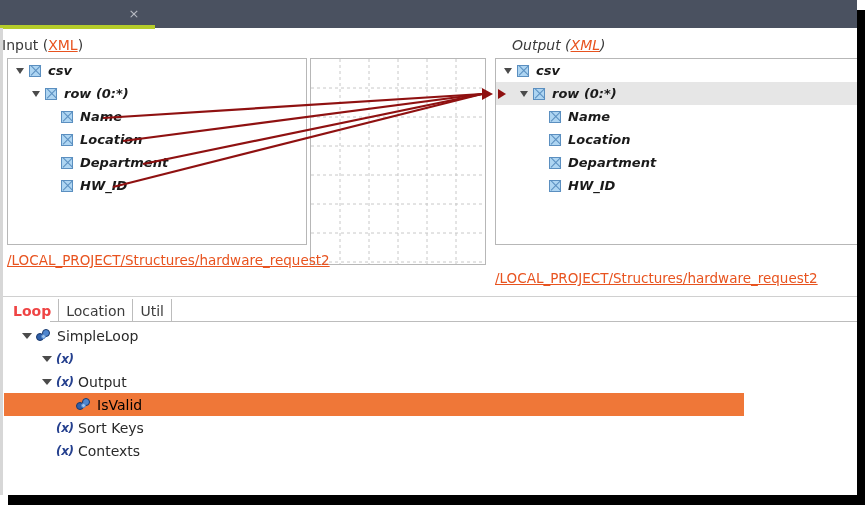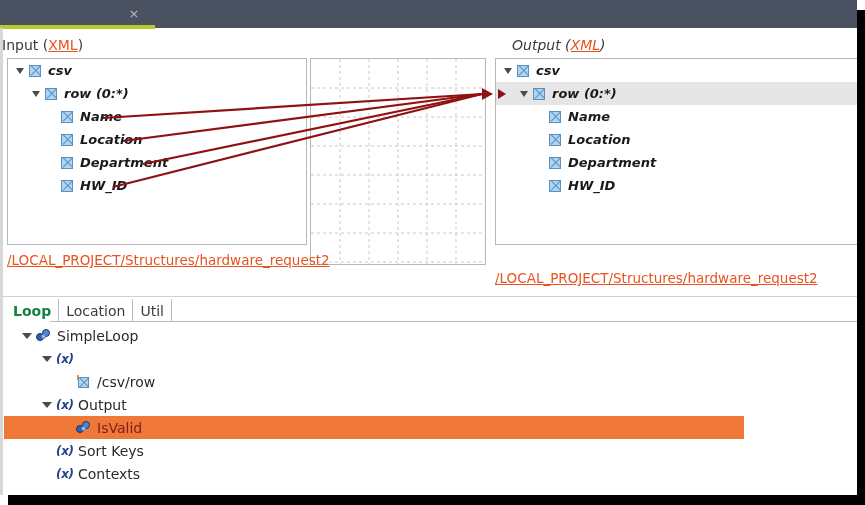--- a/index.html
+++ b/index.html
@@ -233,21 +233,21 @@
     color: #3c3c3c;
     display: flex; align-items: center;
     border-right: 1px solid #bcbcbc;
     background: #ffffff;
     cursor: pointer;
     white-space: nowrap;
   }
   .ws-tab:first-child {
     border-left: none;
     font-weight: bold;
-    color: #15803d;
+    color: #ef4444;
   }
   #tabstrip-underline {
     position: absolute; left: 6px; top: 321px;
     width: 851px; height: 1px;
     background: #bcbcbc;
   }
   #tabstrip-active-gap {
     position: absolute; left: 6px; top: 321px;
     width: 44px; height: 1px;
     background: #ffffff;
@@ -260,21 +260,21 @@
     background: #ffffff;
   }
   .btree-row {
     height: 23px;
     display: flex; align-items: center;
     white-space: nowrap;
     padding-left: 18px;
     box-sizing: border-box;
   }
   .btree-row.selected { background: #ef7738; }
-  .btree-row.selected .btree-label { color: #7f1d1d; }
+  .btree-row.selected .btree-label { color: #000000; }
   .btree-label {
     font-size: 14px;
     color: #2a2a2a;
   }
   .indent-0 { padding-left: 18px; }
   .indent-1 { padding-left: 38px; }
   .indent-2 { padding-left: 58px; }
 
   .gears-icon {
     width: 15px; height: 13px;
@@ -483,28 +483,20 @@
           <i></i>
           <i></i>
           <i></i>
         </span>
         <span class="btree-label">SimpleLoop</span>
       </div>
       <div class="btree-row indent-1">
         <span class="btree-twisty"></span>
         <span class="fx-icon">(x)</span>
       </div>
-      <div class="btree-row indent-2">
-        <span class="btree-twisty none"></span>
-        <span class="mapnode-icon">
-          <span class="mi-tick"></span>
-          <span class="mi-box"></span>
-        </span>
-        <span class="btree-label">/csv/row</span>
-      </div>
       <div class="btree-row indent-1">
         <span class="btree-twisty"></span>
         <span class="fx-icon">(x)</span>
         <span class="btree-label">Output</span>
       </div>
       <div class="btree-row indent-2 selected">
         <span class="btree-twisty none"></span>
         <span class="gears-icon">
           <i></i>
           <i></i>

